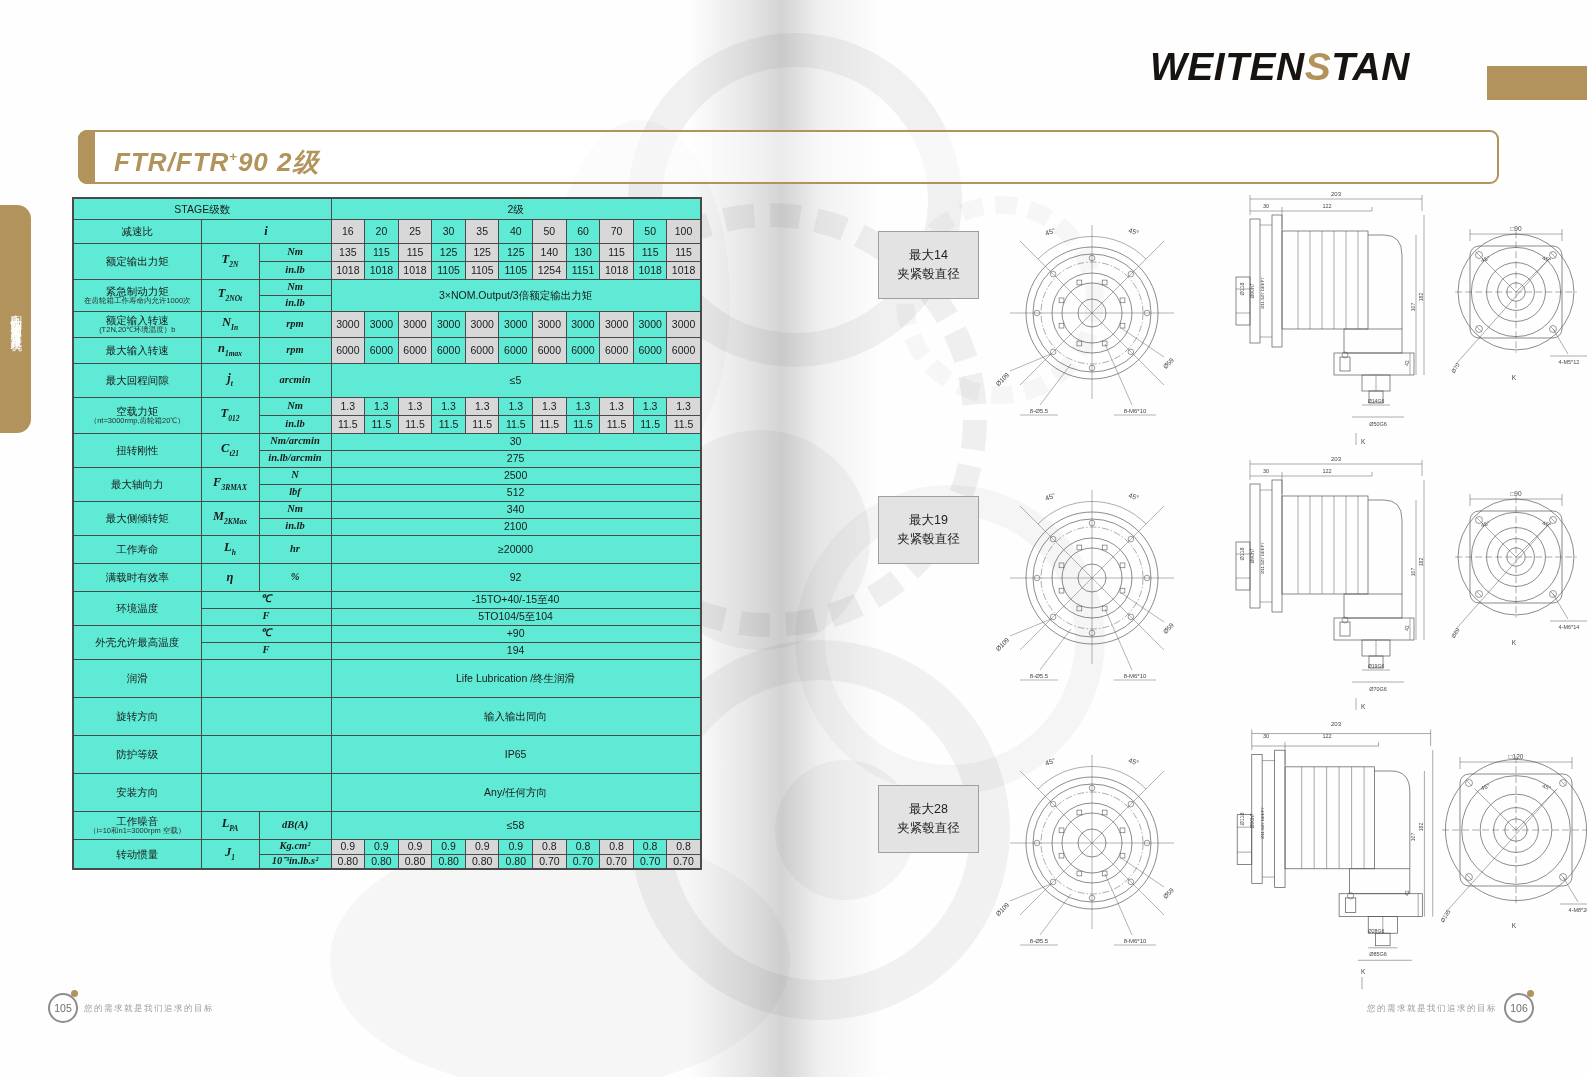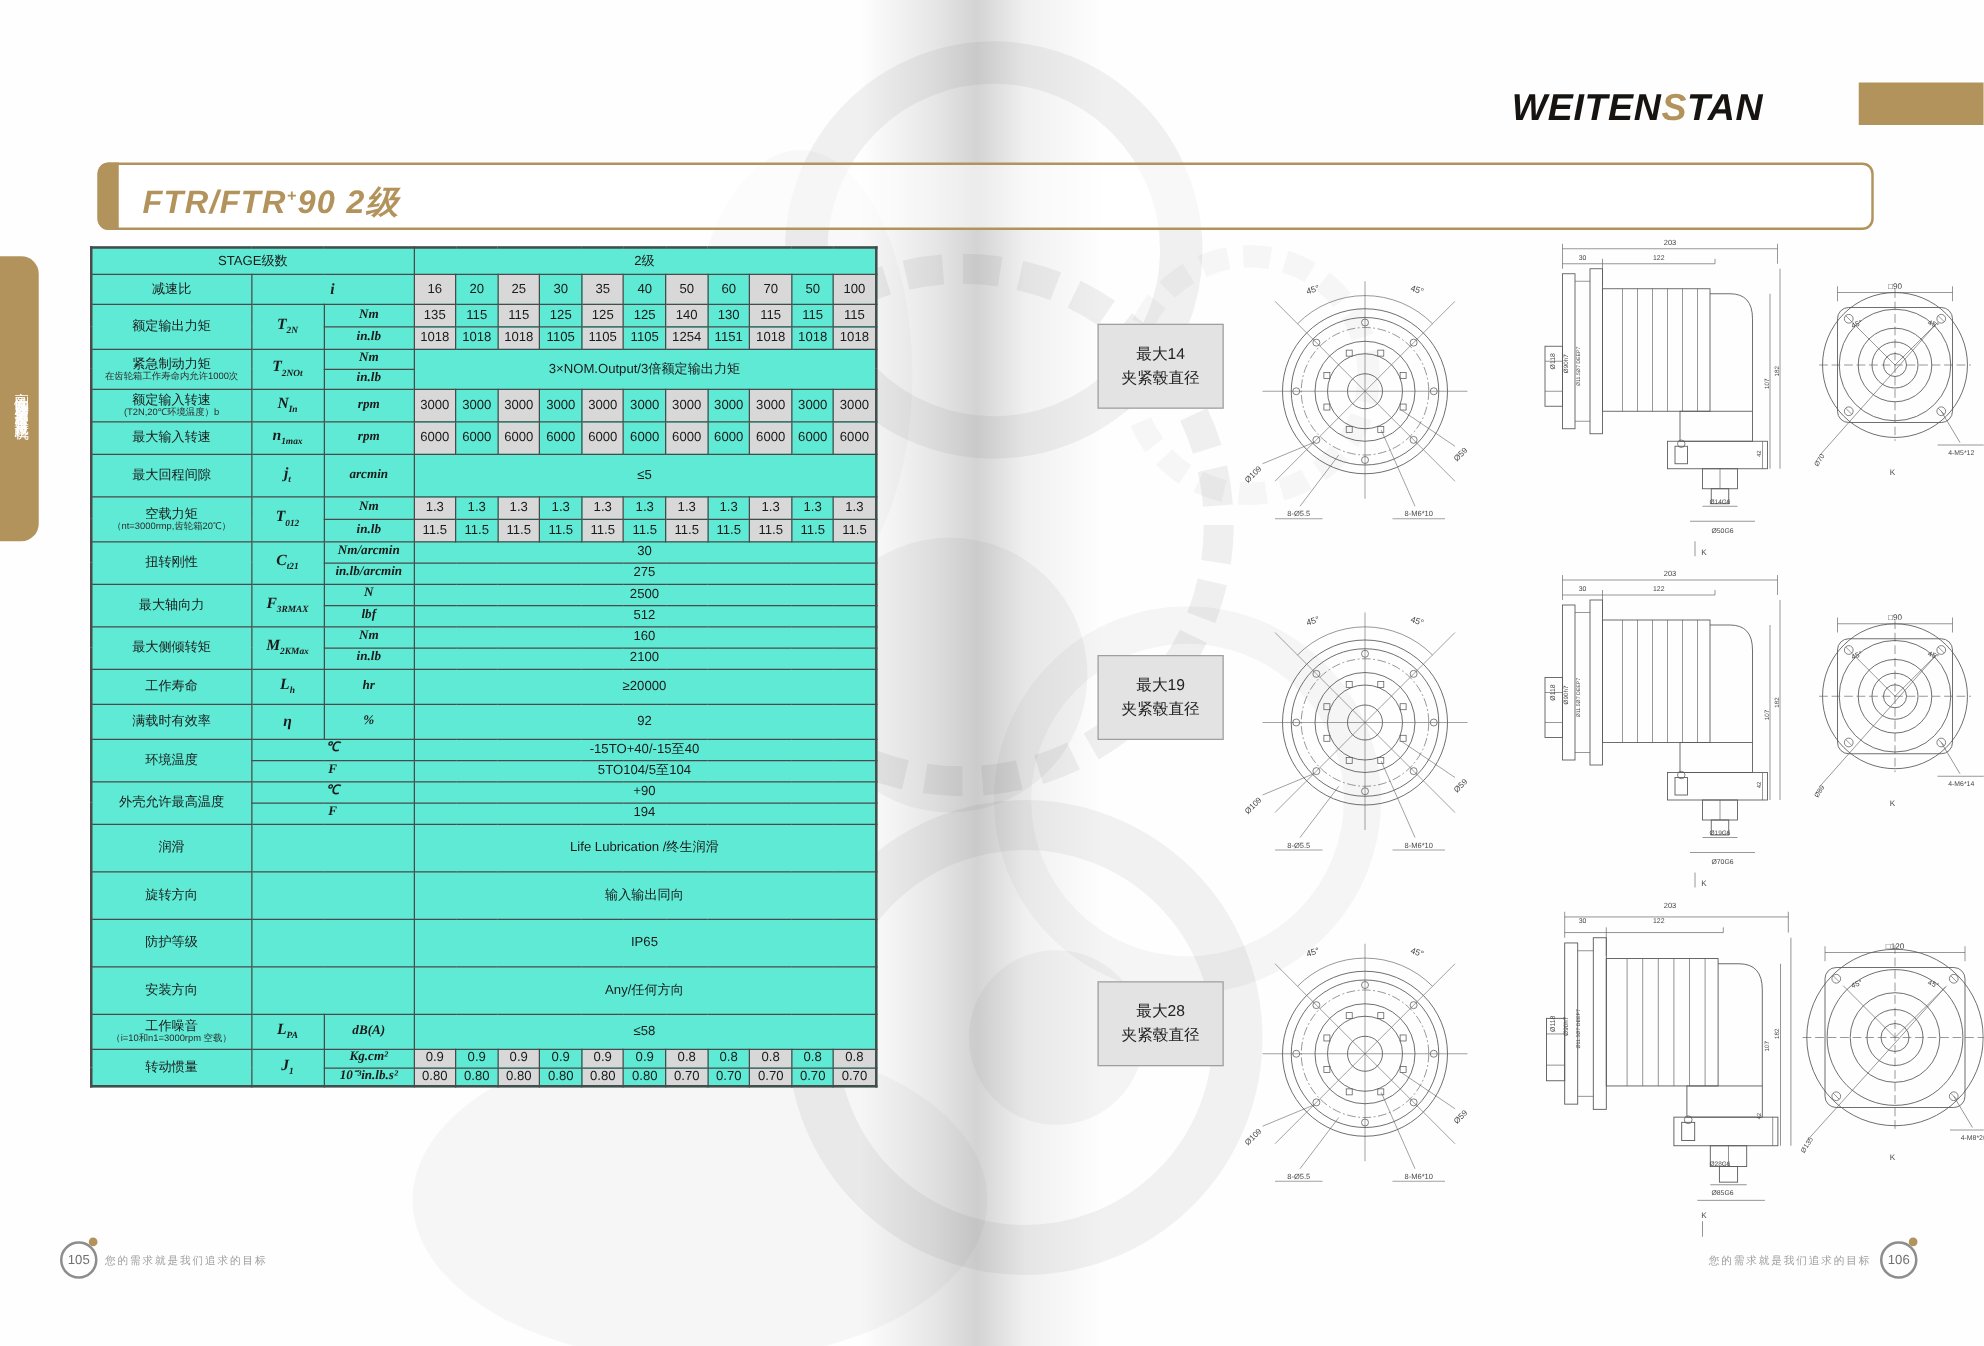--- a/index.html
+++ b/index.html
@@ -6,22 +6,22 @@
   html,body{margin:0;padding:0;}
   body{width:1587px;height:1077px;position:relative;overflow:hidden;background:#fefefe;
        font-family:"Liberation Sans",sans-serif;color:#1a1a1a;}
   .abs{position:absolute;}
   
   #bg-art{left:0;top:0;z-index:0;}
   #fold{left:688px;top:0;width:195px;height:1077px;z-index:0;
         background:linear-gradient(90deg,rgba(110,110,110,0) 0%,rgba(110,110,110,.16) 30%,
                    rgba(90,90,90,.26) 48%,rgba(140,140,140,.12) 68%,rgba(170,170,170,0) 100%);}
   
-  #brand{left:1150px;top:70px;width:320px;height:40px;text-align:center;z-index:2;
-         font-style:italic;font-weight:900;font-size:30px;letter-spacing:.5px;color:#171310;
+  #brand{left:1150px;top:45px;width:320px;height:40px;text-align:left;z-index:2;
+         font-style:italic;font-weight:900;font-size:39px;letter-spacing:.5px;color:#171310;
          font-family:"Liberation Sans",sans-serif;}
   #brand .gold-s{color:var(--gold);}
   #gold-block{left:1487px;top:66px;width:100px;height:34px;background:var(--gold);z-index:2;}
   #title-bar{left:78px;top:130px;width:1417px;height:50px;border:2px solid var(--gold);
              border-radius:9px;z-index:2;background:rgba(255,255,255,.55);}
   #title-accent{left:-2px;top:-2px;width:17px;height:54px;background:var(--gold);
                 border-radius:9px 0 0 9px;}
   #page-title{left:34px;top:0;height:50px;line-height:50px;font-size:26px;font-weight:bold;
               font-style:italic;color:var(--gold);letter-spacing:1px;white-space:nowrap;}
   #page-title sup{font-size:13px;}
@@ -38,21 +38,21 @@
              font-size:10.5px;line-height:1.15;overflow:hidden;}
   td.name{font-size:11.5px;}
   td.hd{font-size:11.5px;}
   .note{display:block;font-size:7.5px;color:#2e2e2e;letter-spacing:0;}
   .sym{font-family:"Liberation Serif",serif;font-style:italic;font-weight:bold;font-size:12.5px;}
   .sym sub{font-size:7.5px;font-style:italic;}
   td.unit-cell{font-family:"Liberation Serif",serif;font-style:italic;font-weight:bold;font-size:9.5px;}
   td.sh{background:var(--shade);}
   
   .draw-row{left:870px;width:717px;height:268px;z-index:2;}
-  .clamp-box{position:absolute;left:8px;top:76px;width:99px;height:66px;background:#e3e3e3;
+  .clamp-box{position:absolute;left:8px;top:48px;width:99px;height:66px;background:#e3e3e3;
              border:1px solid #9f9f9f;display:flex;flex-direction:column;align-items:center;
              justify-content:center;font-size:12.5px;color:#222;line-height:1.55;}
   .draw-row svg{position:absolute;}
   .svg-front{left:118px;top:6px;}
   .svg-side{left:336px;top:2px;}
   .svg-rear{left:556px;top:4px;}
   svg text{font-family:"Liberation Sans",sans-serif;fill:#474747;}
   
   .pagenum{width:26px;height:26px;border:2px solid #8d8d8d;border-radius:50%;z-index:2;
            text-align:center;line-height:26px;font-size:10.5px;color:#6f6f6f;background:transparent;}
@@ -241,21 +241,21 @@
           <td colspan="11">2500</td>
         </tr>
         <tr style="height: 17px;">
           <td class="unit-cell">lbf</td>
           <td colspan="11">512</td>
         </tr>
         <tr style="height: 17px;">
           <td rowspan="2" class="name">最大侧倾转矩</td>
           <td rowspan="2"><span class="sym">M<sub>2KMax</sub></span></td>
           <td class="unit-cell">Nm</td>
-          <td colspan="11">160</td>
+          <td colspan="11">340</td>
         </tr>
         <tr style="height: 17px;">
           <td class="unit-cell">in.lb</td>
           <td colspan="11">2100</td>
         </tr>
         <tr style="height: 28px;">
           <td class="name">工作寿命</td>
           <td><span class="sym">L<sub>h</sub></span></td>
           <td class="unit-cell">hr</td>
           <td colspan="11">≥20000</td>

